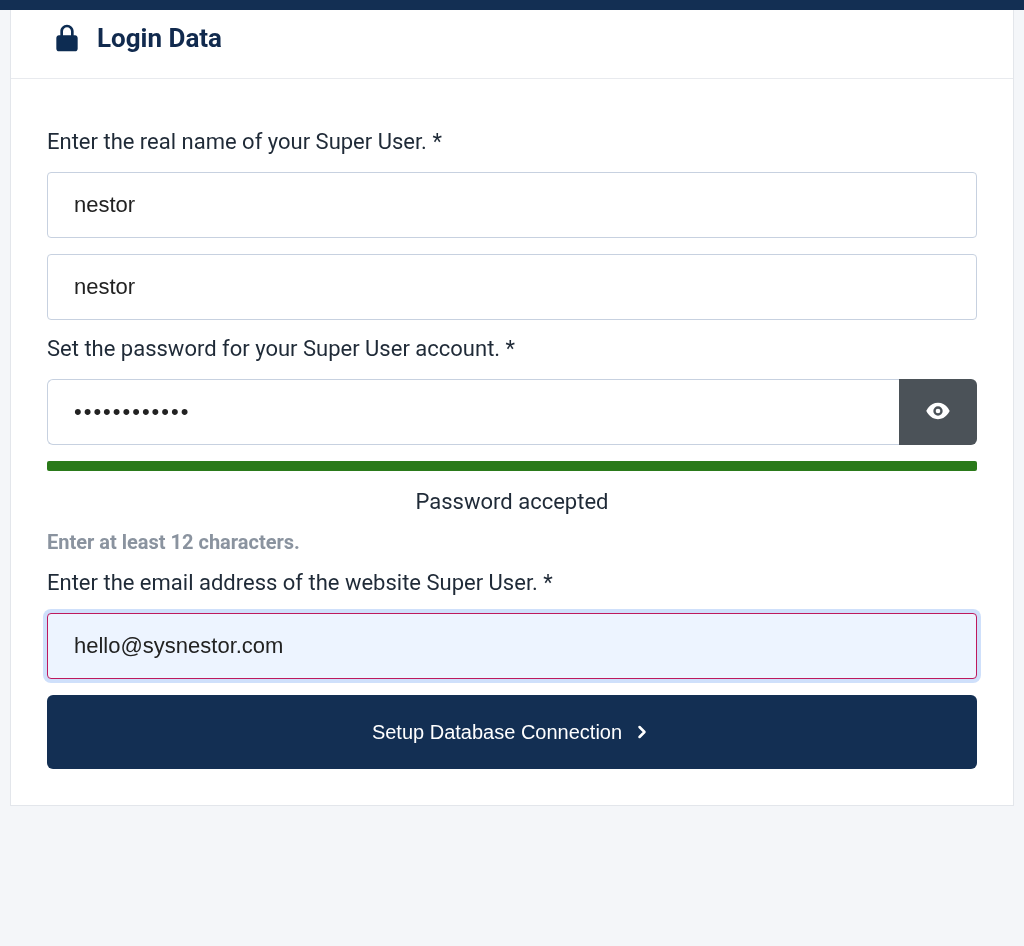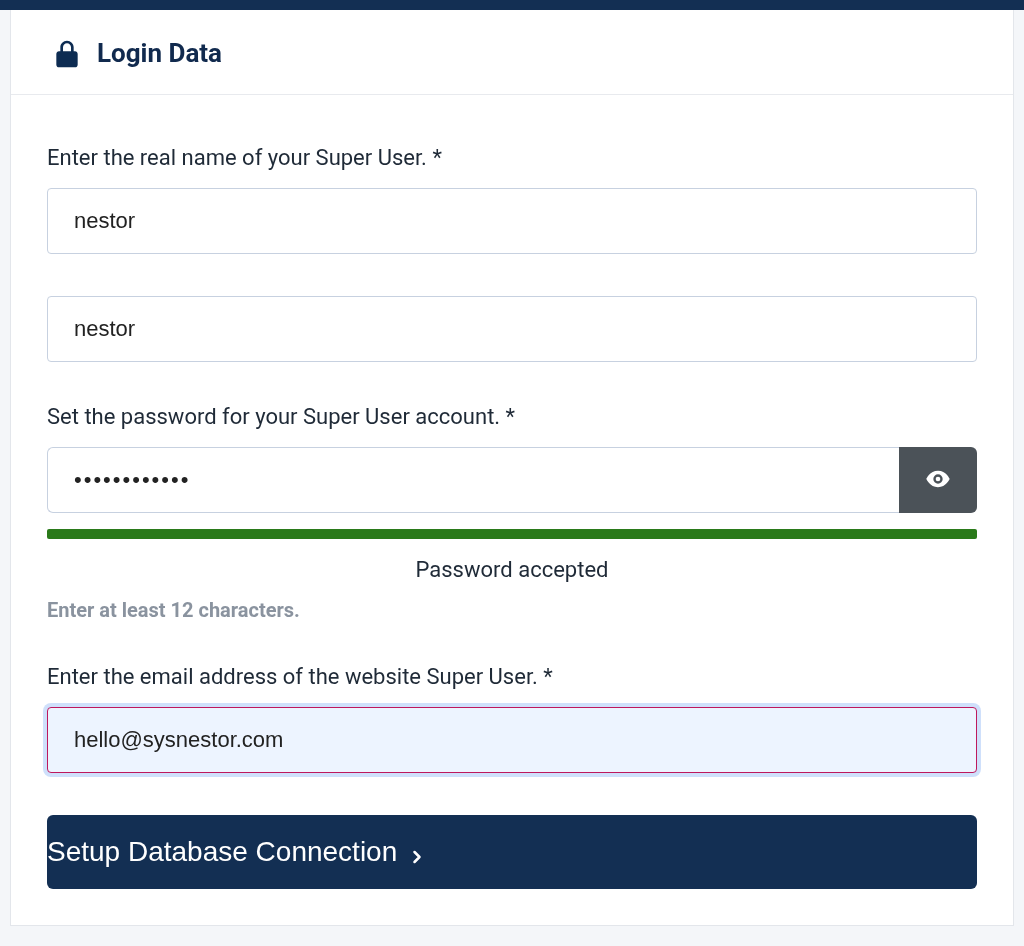--- a/index.html
+++ b/index.html
@@ -16,40 +16,40 @@
       width: 100%;
     }
     .card {
       background: #fff;
       margin: 0 10px;
       border: 1px solid #e3e6eb;
       border-top: none;
     }
     .card-header {
       display: flex;
-      align-items: flex-start;
-      padding: 28px 40px 24px 40px;
+      align-items: center;
+      padding: 12px 40px 24px 40px;
       border-bottom: 1px solid #e8eaee;
     }
     .card-header .lock-icon {
       width: 32px;
       height: 32px;
       color: #0d2c52;
       margin-right: 14px;
     }
     .card-title {
       font-size: 26px;
       font-weight: 700;
       color: #112a4e;
     }
     .form-area {
       padding: 50px 36px 36px 36px;
     }
     .field-group {
-      margin-bottom: 42px;
+      margin-bottom: 16px;
     }
     .field-label {
       font-size: 22px;
       color: #1f2a37;
       margin-bottom: 18px;
       display: block;
     }
     .text-input {
       width: 100%;
       height: 66px;
@@ -118,25 +118,25 @@
       margin-top: 16px;
       font-weight: bold;
     }
     .submit-button {
       width: 100%;
       height: 74px;
       background: #132f53;
       color: #fff;
       border: none;
       border-radius: 6px;
-      font-size: 28px;
+      font-size: 20px;
       font-weight: 500;
       display: flex;
       align-items: center;
-      justify-content: flex-start;
+      justify-content: center;
       cursor: pointer;
       margin-top: 10px;
     }
     .submit-button .chevron {
       margin-left: 10px;
       width: 20px;
       height: 20px;
     }
   </style>
 </head>

